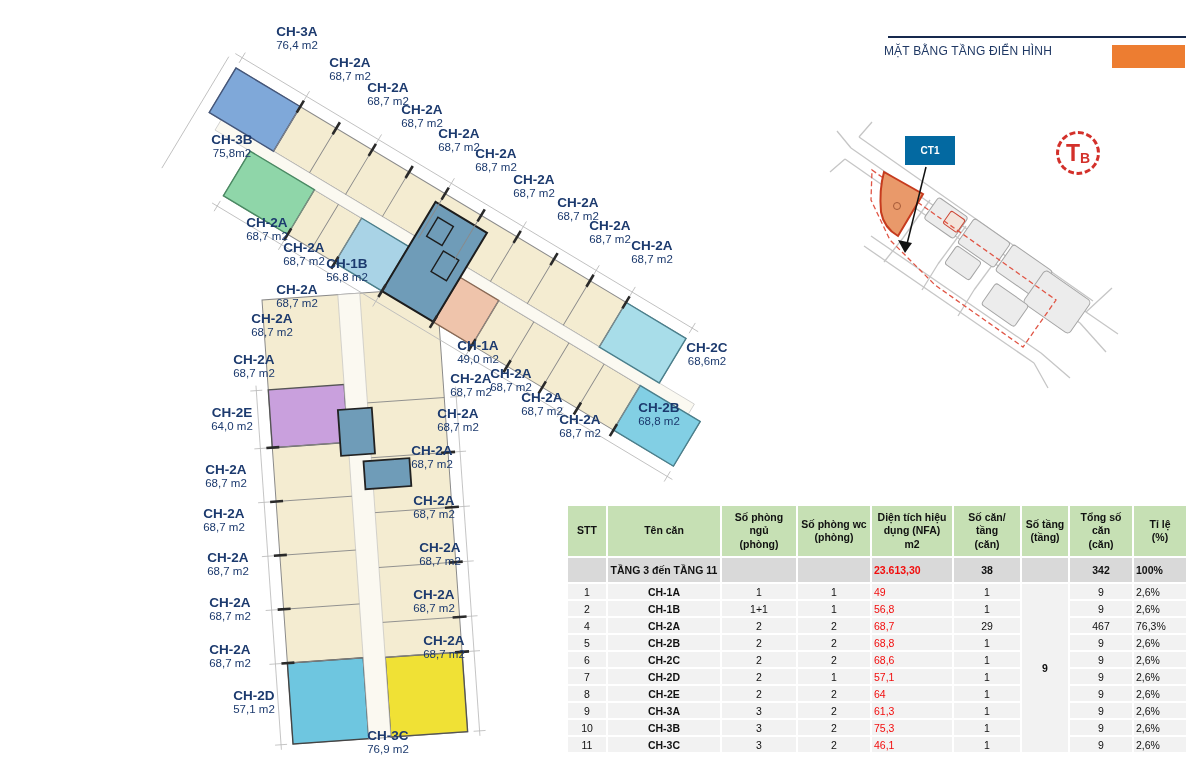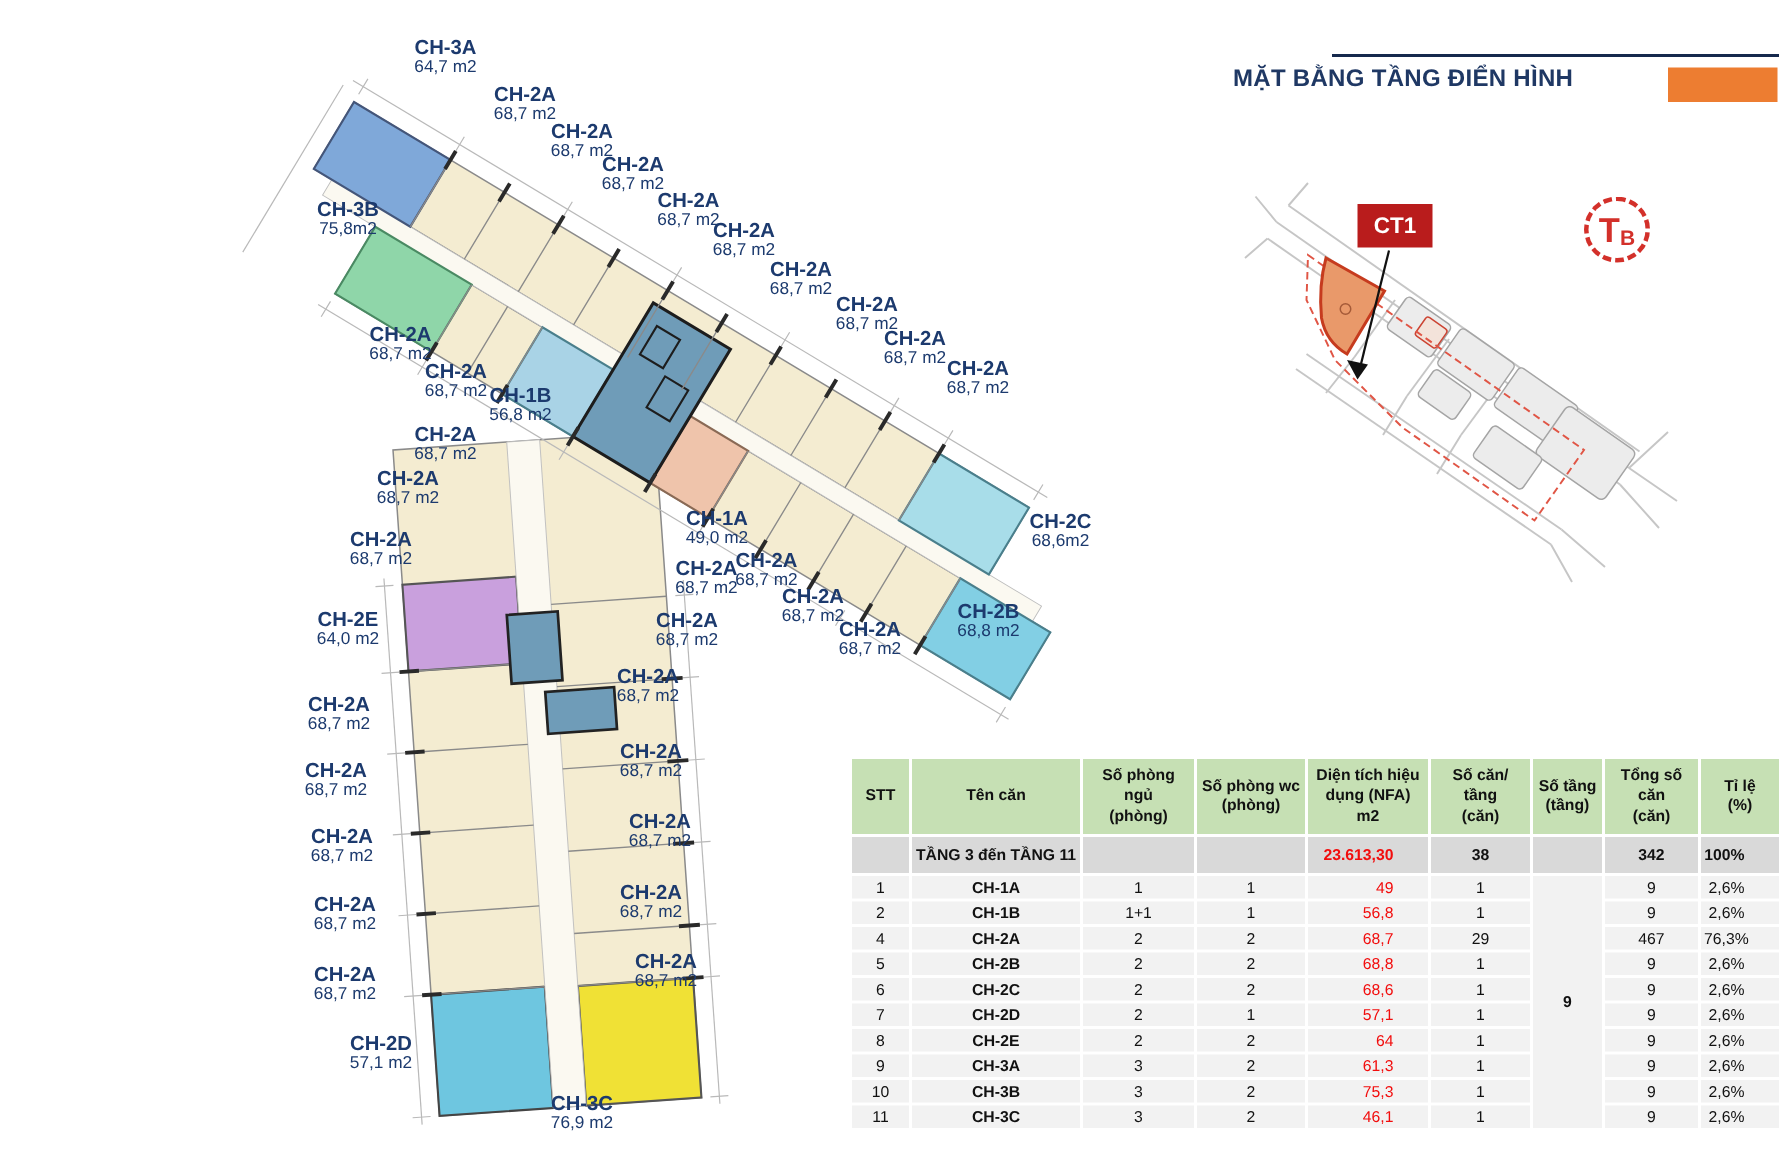--- a/index.html
+++ b/index.html
@@ -11,40 +11,40 @@
 
   
   #plan-labels { position:absolute; left:0; top:0; width:800px; height:768px; }
   .plan-label { position:absolute; transform:translateX(-50%); text-align:center;
                 color:var(--label_navy); line-height:1.12; white-space:nowrap; }
   .pl-name { font-size:13.5px; font-weight:bold; }
   .pl-area { font-size:11.5px; }
 
   
   .title-rule   { position:absolute; left:888px; top:36px; width:298px; height:2px; background:#16294d; }
-  .page-title   { position:absolute; left:822px; top:44px; width:292px; font-size:16px; font-weight:bold;
-                  color:var(--title_navy); letter-spacing:.2px; white-space:nowrap; }
+  .page-title   { position:absolute; left:822px; top:44px; width:292px; font-size:12px; font-weight:normal;
+                  color:var(--title_navy); letter-spacing:.2px; white-space:nowrap;text-align:center; }
   .title-accent { position:absolute; left:1112px; top:45px; width:73px; height:23px; background:var(--accent_orange); }
 
   
-  .ct1-box { position:absolute; left:905px; top:136px; width:50px; height:29px; background:#b91c1c;
-             color:#fff; font-size:15px; font-weight:bold; display:flex; align-items:center; justify-content:center; }
+  .ct1-box { position:absolute; left:905px; top:136px; width:50px; height:29px; background:#0369a1;
+             color:#fff; font-size:10px; font-weight:bold; display:flex; align-items:center; justify-content:center; }
   .compass { position:absolute; left:1056px; top:131px; width:44px; height:44px; border:3px dashed var(--compass_red);
              border-radius:50%; color:var(--compass_red); display:flex; align-items:center; justify-content:center;
              font-weight:bold; font-size:23px; line-height:1; }
   .compass sub { font-size:14px; font-weight:bold; margin-top:10px; }
 
   
   .unit-table { position:absolute; left:566px; top:504px; width:622px; border-collapse:separate;
                 border-spacing:2px; table-layout:fixed; font-size:10.5px; color:#111; }
   .unit-table th { background:var(--header_bg); font-weight:bold; font-size:10.5px; line-height:1.25;
                    white-space:pre-line; vertical-align:middle; text-align:center; height:50px; padding:1px 2px; }
   .unit-table td { background:var(--row_bg); height:15px; text-align:center; vertical-align:middle; padding:0 2px; }
   .unit-table tr.summary td { background:var(--summary_bg); font-weight:bold; height:24px; }
-  .unit-table td.r    { text-align:right; padding-right:23px; }
+  .unit-table td.r    { text-align:left; padding-right:9px; }
   .unit-table td.red  { color:var(--area_red); }
   .unit-table td.bold { font-weight:bold; }
   .unit-table td.merged { vertical-align:middle; font-weight:bold; }
 </style>
 </head>
 <body>
 
 <div class="page">
 
   <svg class="layer" viewBox="0 0 1188 768">
@@ -92,21 +92,21 @@
       <path d="M311 68 V120 M353 68 V120 M395 68 V120 M438 68 V120 M480 68 V120 M522 68 V120 M564 68 V120 M607 68 V120 M649 68 V120 M691 68 V120" stroke-width="0.9" fill="none" stroke="#8a8a8a"></path>
       <path d="M366 132 V184 M394 132 V184 M421 132 V184 M581 132 V184 M622 132 V184 M663 132 V184 M704 132 V184 M746 132 V184" stroke-width="0.9" fill="none" stroke="#8a8a8a"></path>
       <path d="M311 61 V75 M353 61 V75 M395 61 V75 M438 61 V75 M480 61 V75 M522 61 V75 M564 61 V75 M607 61 V75 M649 61 V75 M691 61 V75" stroke-width="2.6" fill="none" stroke="#2a2a2a"></path>
       <path d="M366 177 V191 M421 177 V191 M476 177 V191 M536 177 V191 M581 177 V191 M622 177 V191 M663 177 V191 M704 177 V191 M746 177 V191" stroke-width="2.6" fill="none" stroke="#2a2a2a"></path>
     </g>
   </svg>
 
   <div id="plan-labels">
       <div class="plan-label" style="left: 297px; top: 24px;">
         <div class="pl-name">CH-3A</div>
-        <div class="pl-area">64,7 m2</div>
+        <div class="pl-area">76,4 m2</div>
       </div>
       <div class="plan-label" style="left: 350px; top: 55px;">
         <div class="pl-name">CH-2A</div>
         <div class="pl-area">68,7 m2</div>
       </div>
       <div class="plan-label" style="left: 388px; top: 80px;">
         <div class="pl-name">CH-2A</div>
         <div class="pl-area">68,7 m2</div>
       </div>
       <div class="plan-label" style="left: 422px; top: 102px;">

